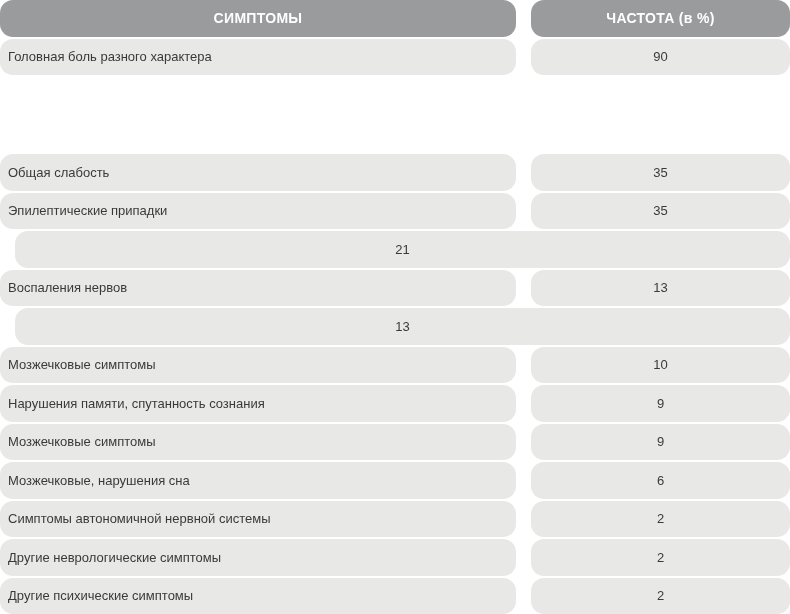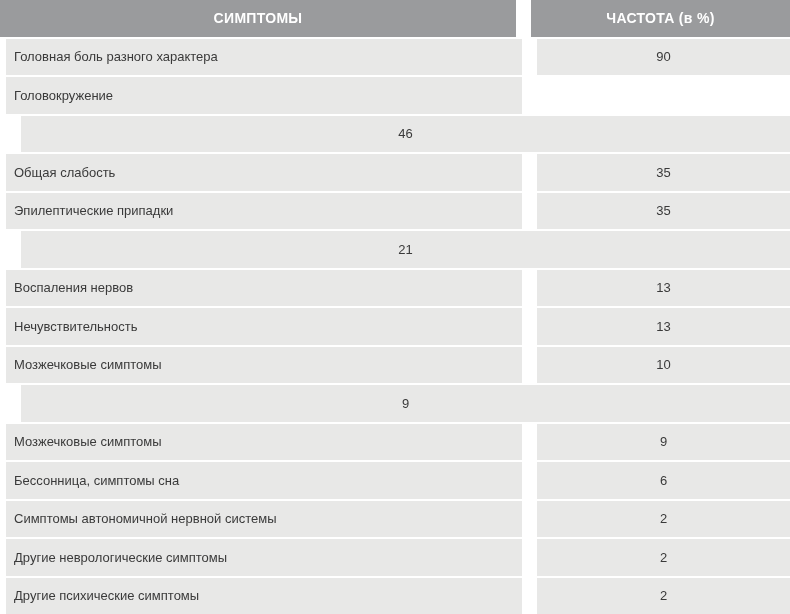--- a/index.html
+++ b/index.html
@@ -23,28 +23,29 @@
     height: 614px;
     display: flex;
     flex-direction: column;
     background: var(--gap, #ffffff);
   }
   .row {
     display: flex;
     flex: 1 1 0;
     min-height: 0;
   }
-  .row + .row { margin-top: 2px; padding-left: 6px; }
+  .row + .row { margin-top: 2px; }
   .cell {
     display: flex;
     align-items: center;
     background: var(--row-bg, #e8e8e7);
     color: var(--row-text, #3a3a3a);
     font-size: 13px;
     line-height: 1;
+    border-radius: 13px;
   }
   .cell.sym {
     width: 516px;
     padding-left: 8px;
   }
   .cell.freq {
     flex: 1;
     margin-left: 15px;
     justify-content: center;
     padding-left: 0;
@@ -69,57 +70,55 @@
   <div class="row header">
     <div class="cell sym">СИМПТОМЫ</div>
     <div class="cell freq">ЧАСТОТА (в %)</div>
   </div>
 
   <div class="row">
     <div class="cell sym">Головная боль разного характера</div>
     <div class="cell freq">90</div>
   </div>
   <div class="row">
-    <div class="cell sym">Головокружение</div>
   </div>
   <div class="row">
-    <div class="cell freq">46</div>
   </div>
   <div class="row">
     <div class="cell sym">Общая слабость</div>
     <div class="cell freq">35</div>
   </div>
   <div class="row">
     <div class="cell sym">Эпилептические припадки</div>
     <div class="cell freq">35</div>
   </div>
   <div class="row">
     <div class="cell freq">21</div>
   </div>
   <div class="row">
     <div class="cell sym">Воспаления нервов</div>
     <div class="cell freq">13</div>
   </div>
   <div class="row">
-    <div class="cell sym">Нечувствительность</div>
     <div class="cell freq">13</div>
   </div>
   <div class="row">
     <div class="cell sym">Мозжечковые симптомы</div>
     <div class="cell freq">10</div>
   </div>
   <div class="row">
+    <div class="cell sym">Нарушения памяти, спутанность сознания</div>
     <div class="cell freq">9</div>
   </div>
   <div class="row">
     <div class="cell sym">Мозжечковые симптомы</div>
     <div class="cell freq">9</div>
   </div>
   <div class="row">
-    <div class="cell sym">Бессонница, симптомы сна</div>
+    <div class="cell sym">Мозжечковые, нарушения сна</div>
     <div class="cell freq">6</div>
   </div>
   <div class="row">
     <div class="cell sym">Симптомы автономичной нервной системы</div>
     <div class="cell freq">2</div>
   </div>
   <div class="row">
     <div class="cell sym">Другие неврологические симптомы</div>
     <div class="cell freq">2</div>
   </div>

